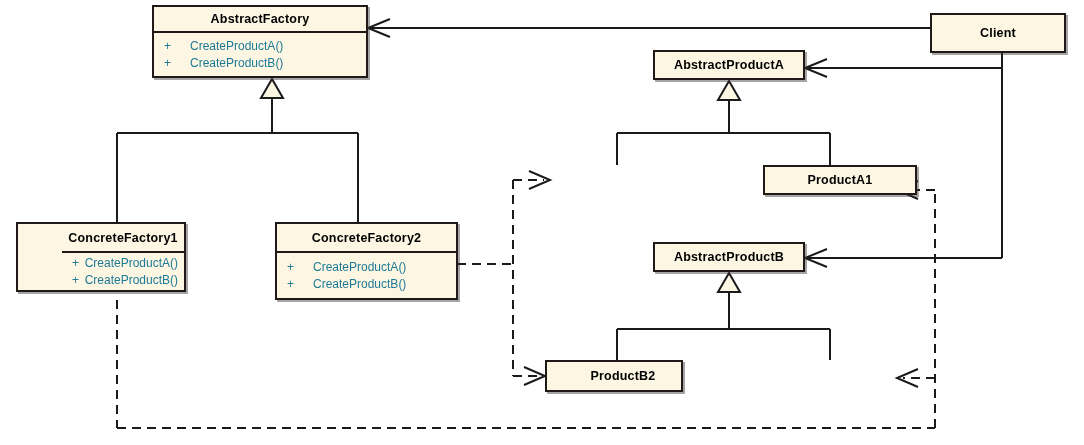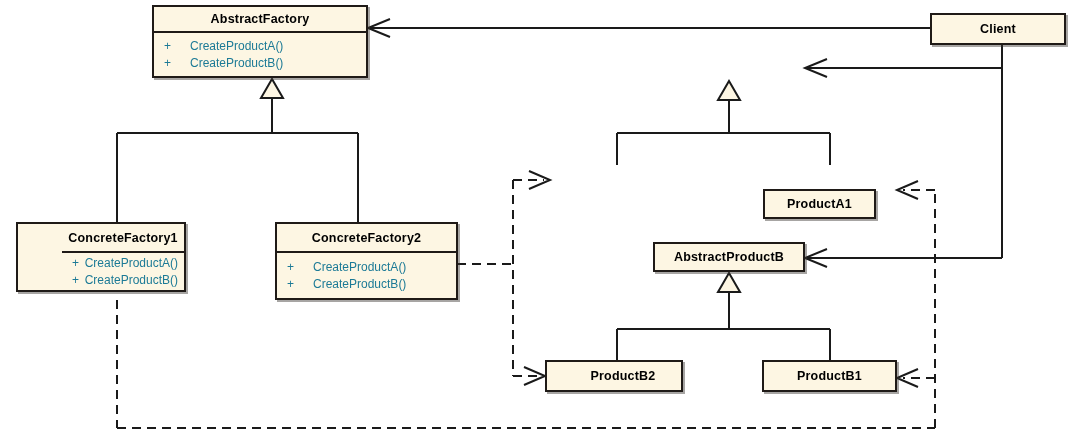--- a/index.html
+++ b/index.html
@@ -111,41 +111,41 @@
         <span class="vis">+</span>
         <span class="sig">CreateProductA()</span>
       </div>
       <div class="m italic">
         <span class="vis">+</span>
         <span class="sig">CreateProductB()</span>
       </div>
     </div>
   </div>
 
-  <div class="cls" style="left:930px;top:13px;width:136px;height:32px;">
+  <div class="cls" style="left:930px;top:13px;width:136px;height:40px;">
     <div class="cls-title">Client</div>
   </div>
 
+  <div class="cls" style="left:653px;top:50px;width:152px;height:30px;">
+    <div class="cls-title italic">AbstractProductA</div>
+  </div>
 
 
-  <div class="cls" style="left:763px;top:165px;width:113px;height:30px;margin-top:24px;">
+  <div class="cls" style="left:763px;top:165px;width:154px;height:30px;">
     <div class="cls-title">ProductA1</div>
   </div>
 
   <div class="cls" style="left:653px;top:242px;width:152px;height:30px;">
     <div class="cls-title italic">AbstractProductB</div>
   </div>
 
   <div class="cls" style="left:545px;top:360px;width:138px;height:32px;padding-left:18px;">
     <div class="cls-title">ProductB2</div>
   </div>
 
-  <div class="cls" style="left:762px;top:360px;width:135px;height:32px;">
-    <div class="cls-title">ProductB1</div>
-  </div>
 
   <div class="cls with-methods" style="left:16px;top:222px;width:170px;height:70px;padding-left:44px;">
     <div class="cls-title" style="height:27px;">ConcreteFactory1</div>
     <div class="cls-methods">
       <div class="m">
         <span class="vis">+</span>
         <span class="sig">CreateProductA()</span>
       </div>
       <div class="m">
         <span class="vis">+</span>

